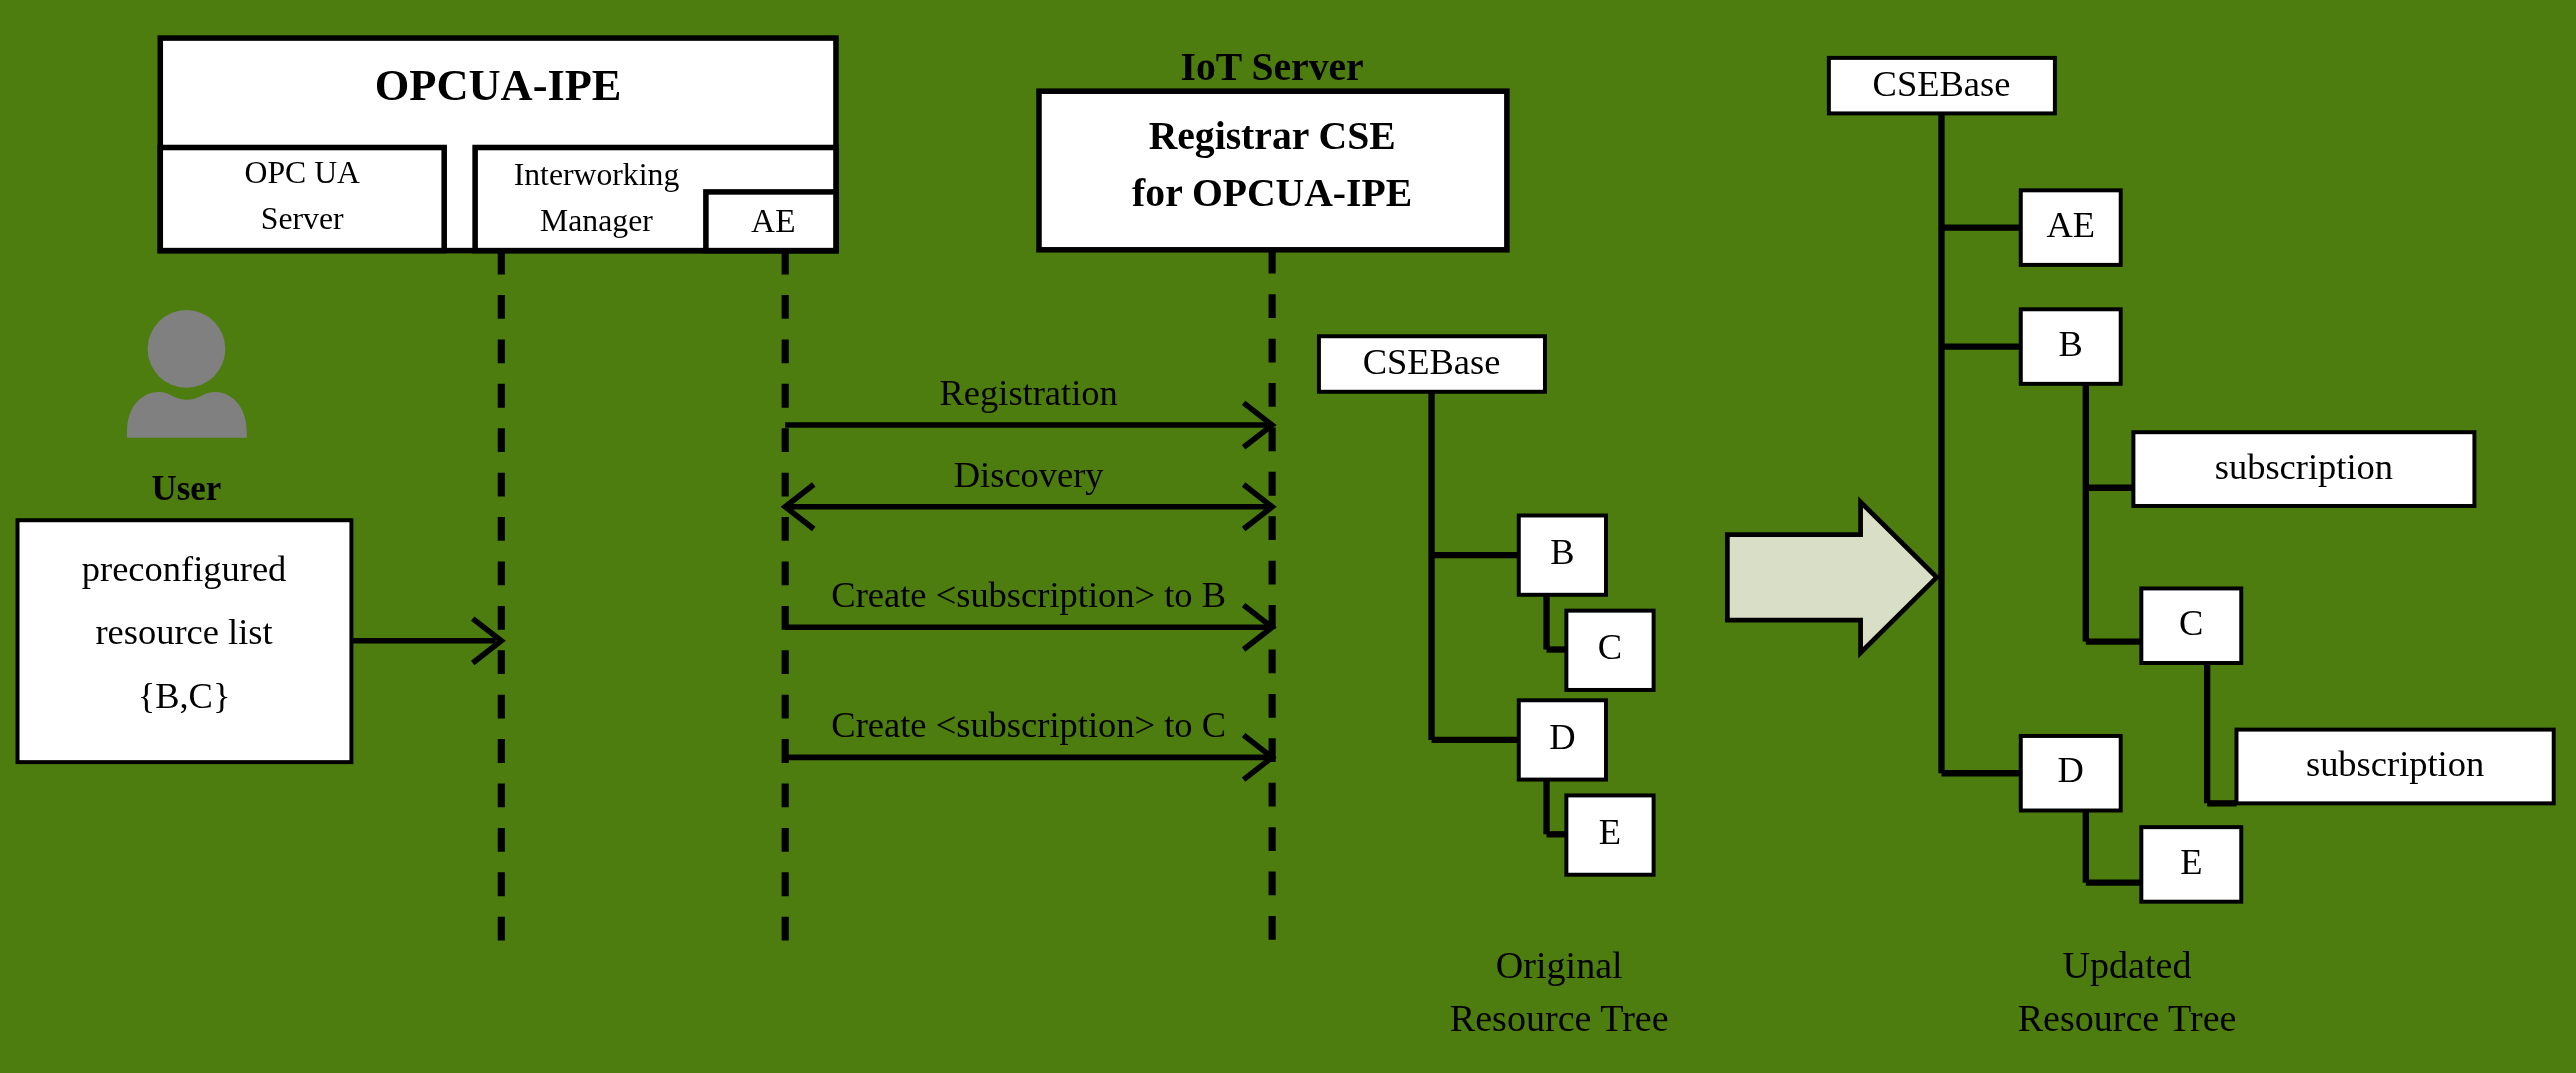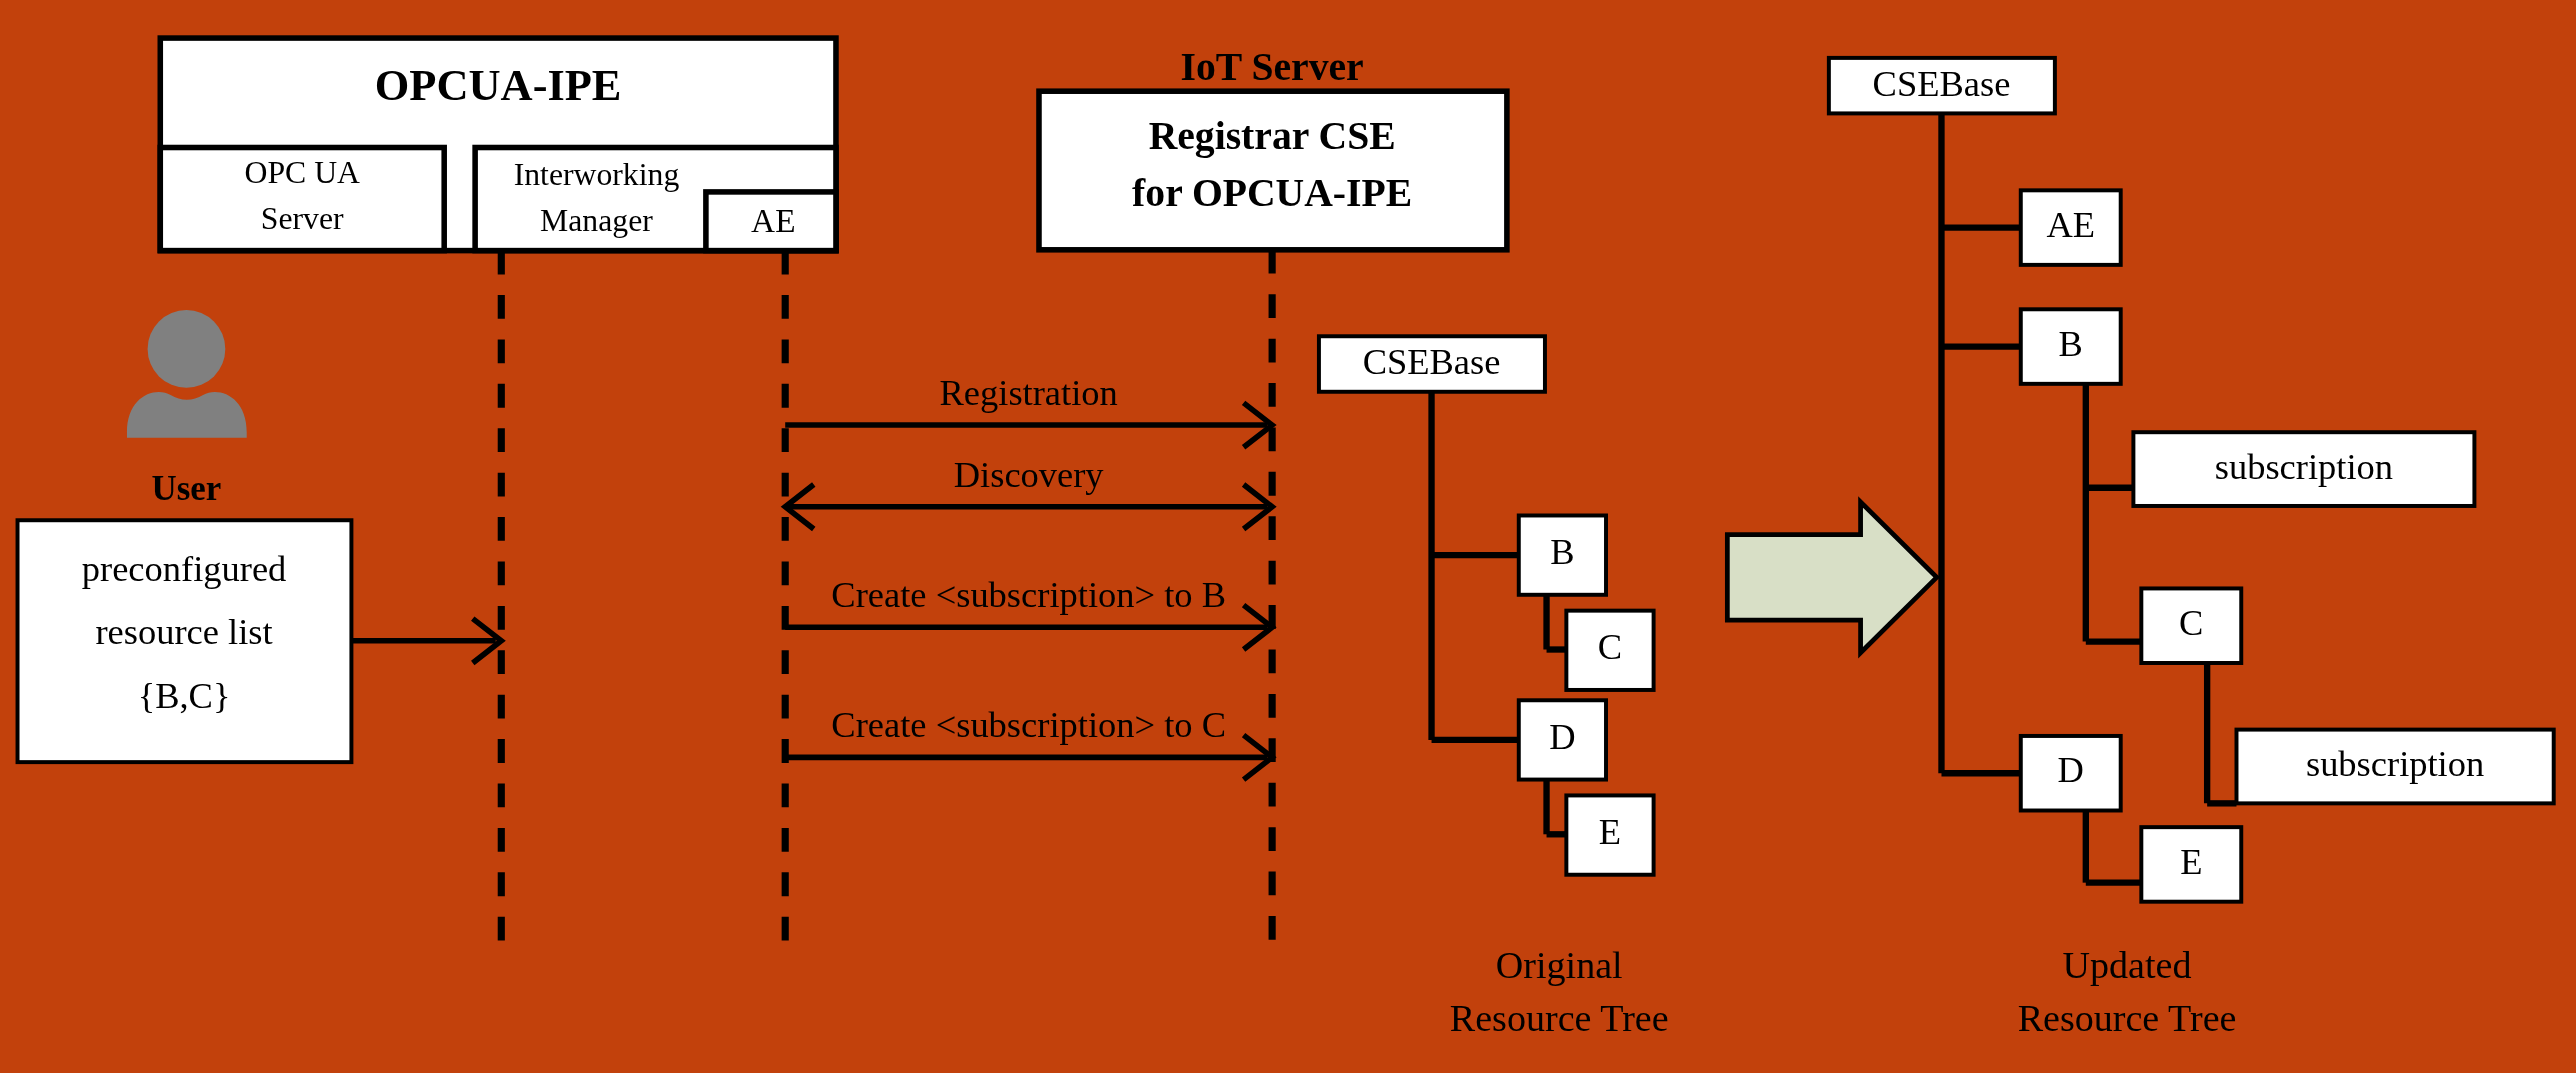--- a/index.html
+++ b/index.html
@@ -1,17 +1,17 @@
 <!DOCTYPE html>
 <html style="font-size:12.7px"><head>
 <meta charset="utf-8">
 <style>
   html,body{margin:0;padding:0;background:#ffffff;}
   body{width:2576px;height:1073px;overflow:hidden;font-family:"Liberation Serif","DejaVu Serif",serif;}
-  #stage{position:relative;width:2576px;height:1073px;background:#c2410c;}
+  #stage{position:relative;width:2576px;height:1073px;background:#4d7c0f;}
   svg{position:absolute;top:0;left:0;width:2576px;height:1073px;}
   .bx{fill:#ffffff;stroke:#000000;}
   .ln{stroke:#000000;fill:none;}
   .txt{fill:#000000;font-family:"Liberation Serif","DejaVu Serif",serif;text-anchor:middle;dominant-baseline:middle;}
   .bold{font-weight:bold;}
   .arrowhead{fill:none;stroke:#000000;stroke-width:7;stroke-linecap:butt;stroke-linejoin:miter;}
   .usergray{fill:#808080;}
 </style>
 </head>
 <body>

